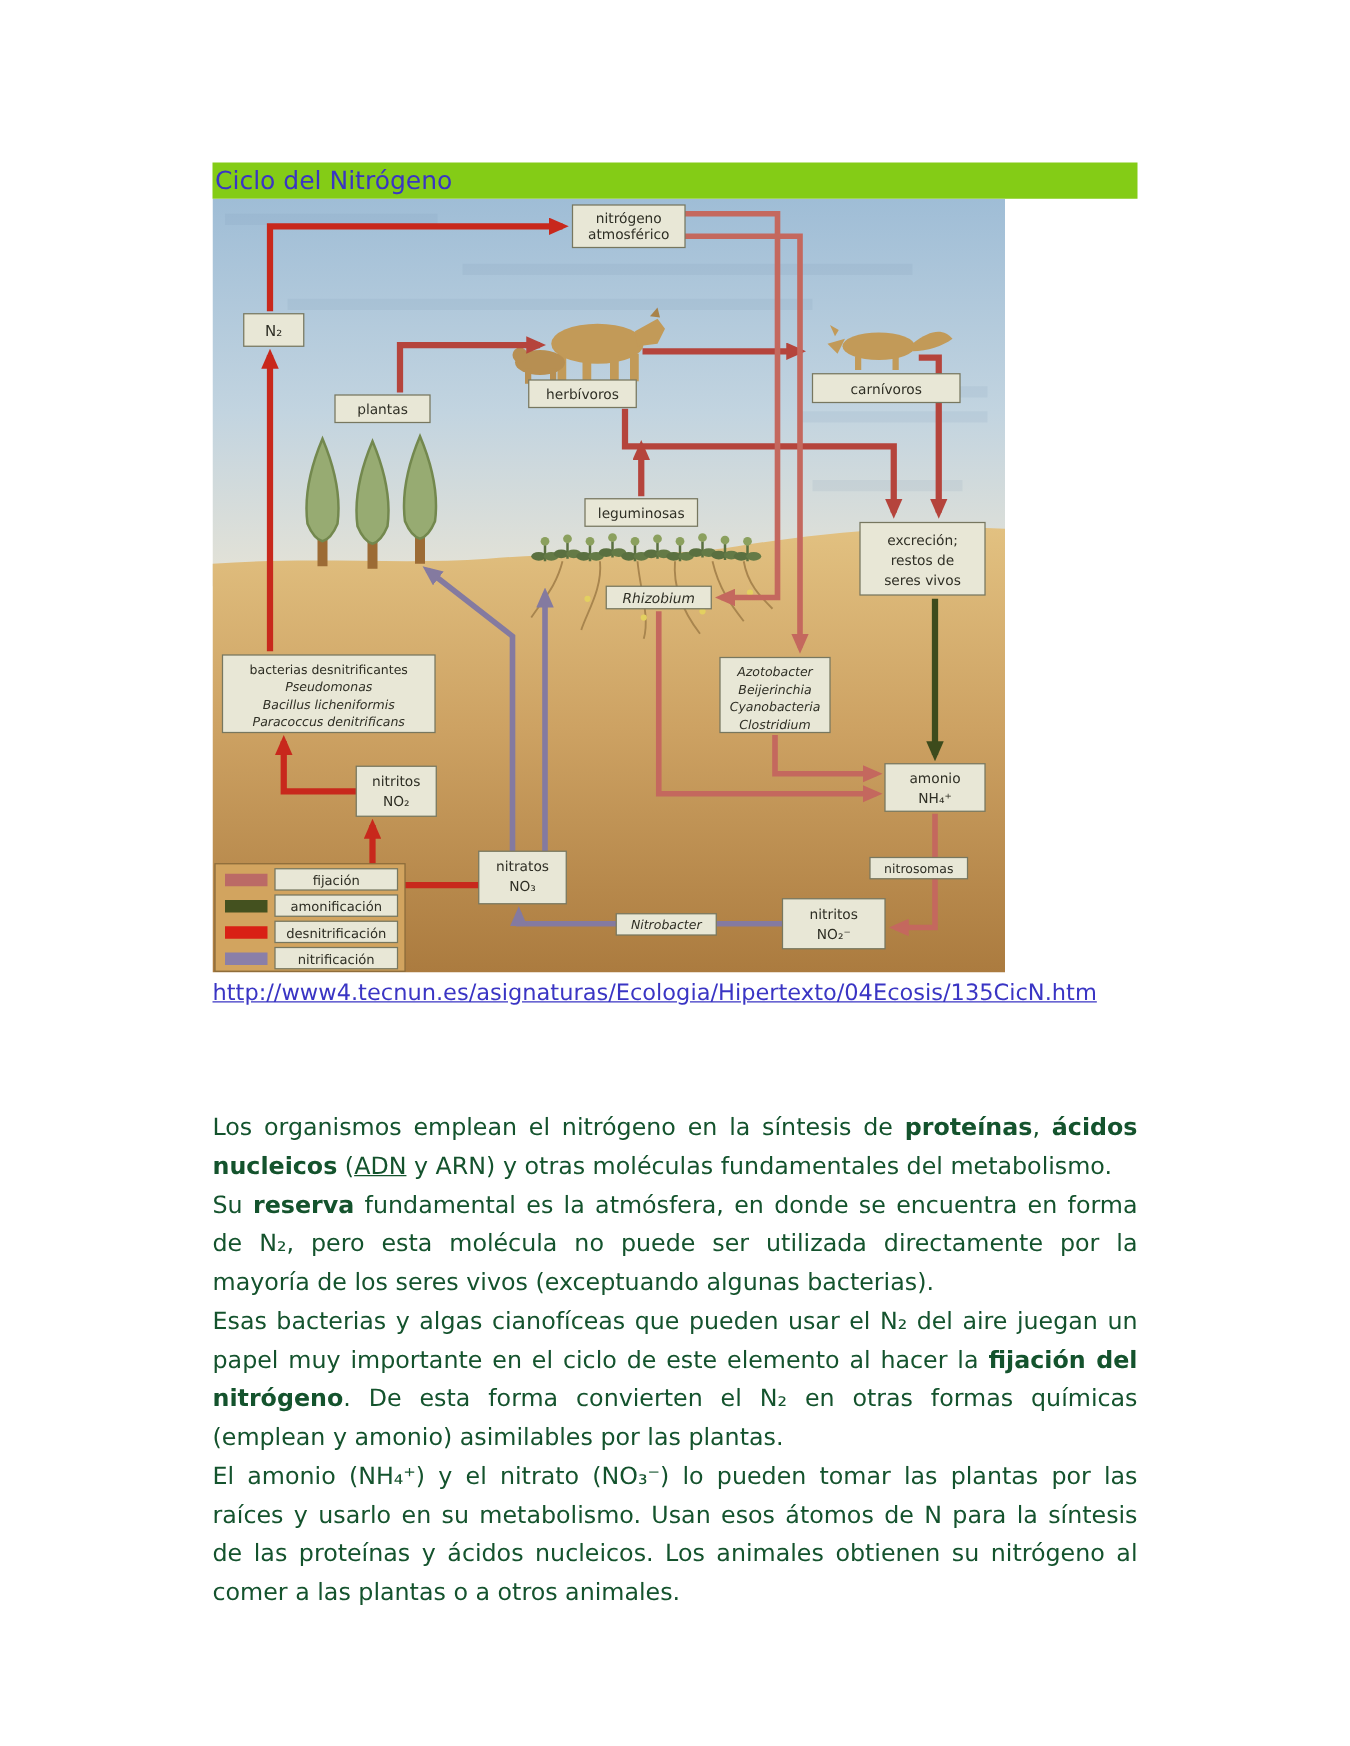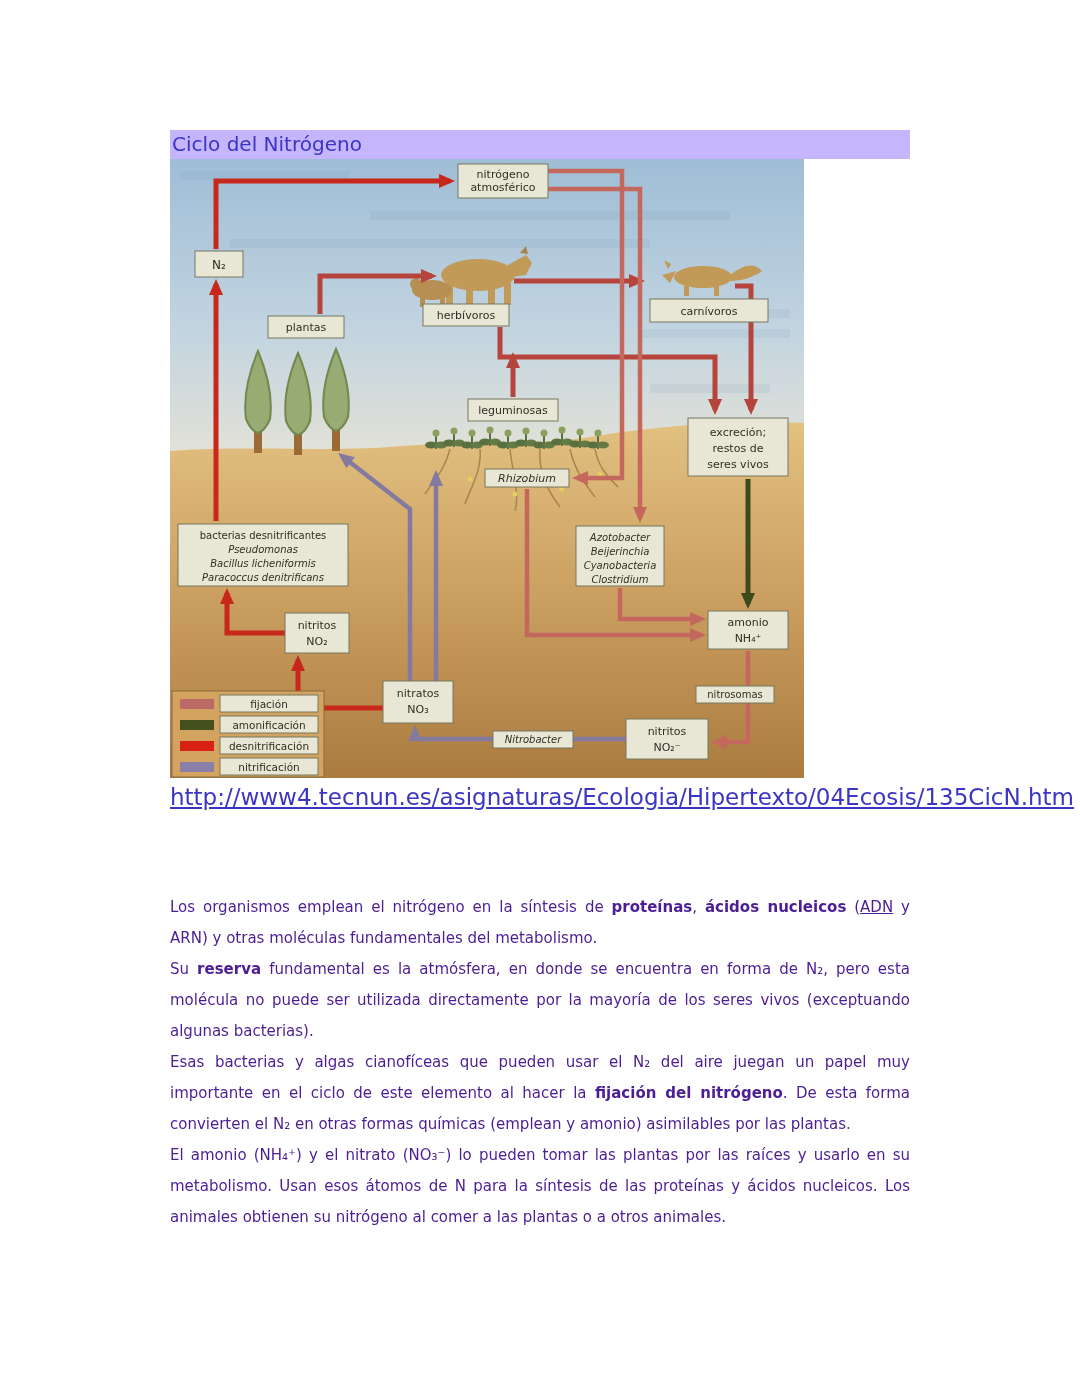--- a/index.html
+++ b/index.html
@@ -1,25 +1,25 @@
 <!DOCTYPE html>
 <html><head>
 <meta charset="utf-8">
 <style>
   html,body{margin:0;padding:0;background:#ffffff;}
   .page{position:relative;width:1080px;height:1397px;background:#ffffff;
         font-family:"DejaVu Sans",sans-serif;overflow:hidden;}
   .content{position:absolute;left:170px;top:130px;width:740px;}
-  .title-bar{background:#c4b5fd;height:29px;line-height:29px;padding-left:2px;}
+  .title-bar{background:#84cc16;height:29px;line-height:29px;padding-left:2px;}
   .title-bar span{color:#3a35c4;font-size:20px;}
   .figure{width:634px;height:619px;}
   .figure svg{display:block;}
-  .link-line{margin-top:6px;font-size:23px;}
+  .link-line{margin-top:6px;font-size:18px;}
   .link-line a{color:#3a35c4;text-decoration:underline;}
-  .body-text{margin-top:82px;color:#4c1d95;font-size:15px;line-height:31px;
+  .body-text{margin-top:82px;color:#14532d;font-size:19px;line-height:31px;
              text-align:justify;}
   .body-text p{margin:0;}
   svg text{fill:#2e2e24;}
   .boxlbl{font-size:11px;}
   .boxsm{font-size:10px;}
   .ital{font-style:italic;}
   .leglbl{font-size:10.5px;}
 </style>
 </head>
 <body>

